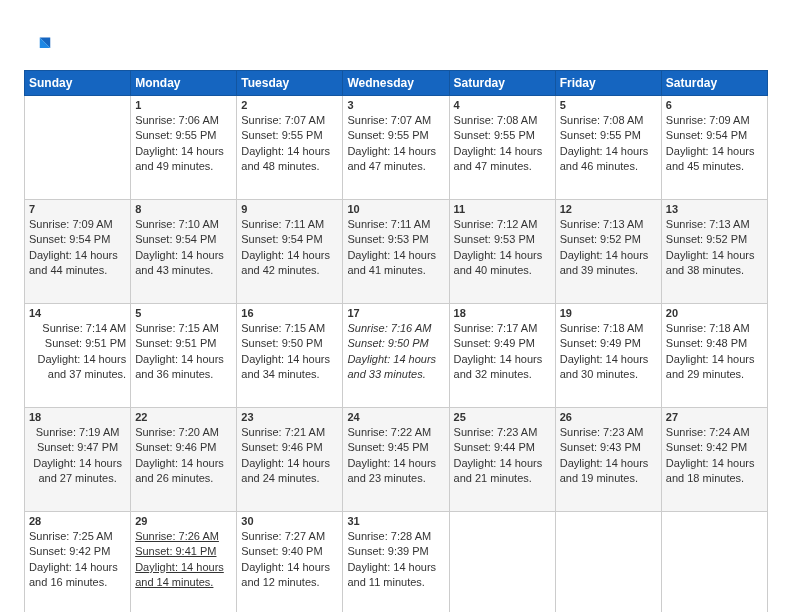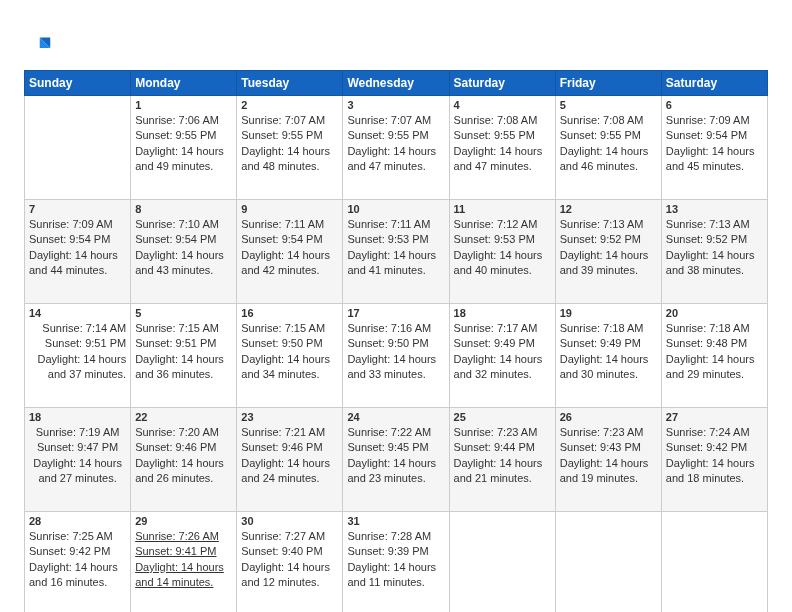--- a/index.html
+++ b/index.html
@@ -247,21 +247,21 @@
           </td>
           <td>
             <span class="day-num">16</span>
             <div class="day-info" style="white-space: pre-line;">Sunrise: 7:15 AM
 Sunset: 9:50 PM
 Daylight: 14 hours
 and 34 minutes.</div>
           </td>
           <td>
             <span class="day-num">17</span>
-            <div class="day-info" style="white-space: pre-line;">Sunrise: 7:16 AM
+            <div class="day-info" style="white-space: pre-line; font-style: italic;">Sunrise: 7:16 AM
 Sunset: 9:50 PM
 Daylight: 14 hours
 and 33 minutes.</div>
           </td>
           <td>
             <span class="day-num">18</span>
             <div class="day-info" style="white-space: pre-line;">Sunrise: 7:17 AM
 Sunset: 9:49 PM
 Daylight: 14 hours
 and 32 minutes.</div>

